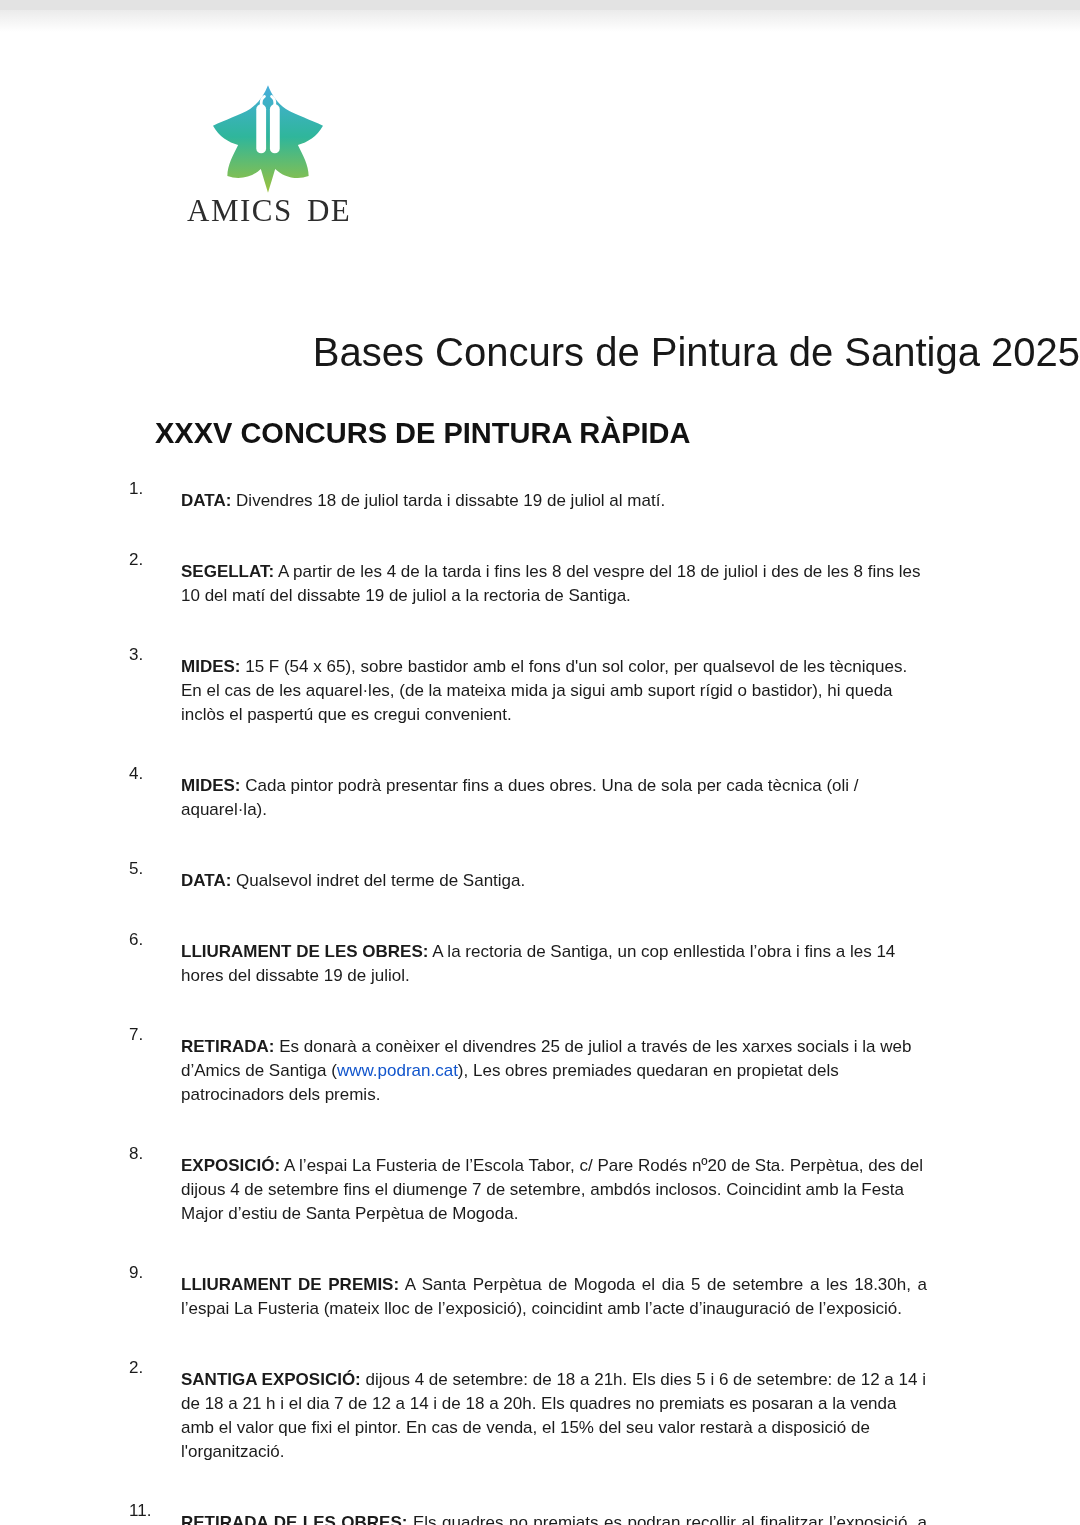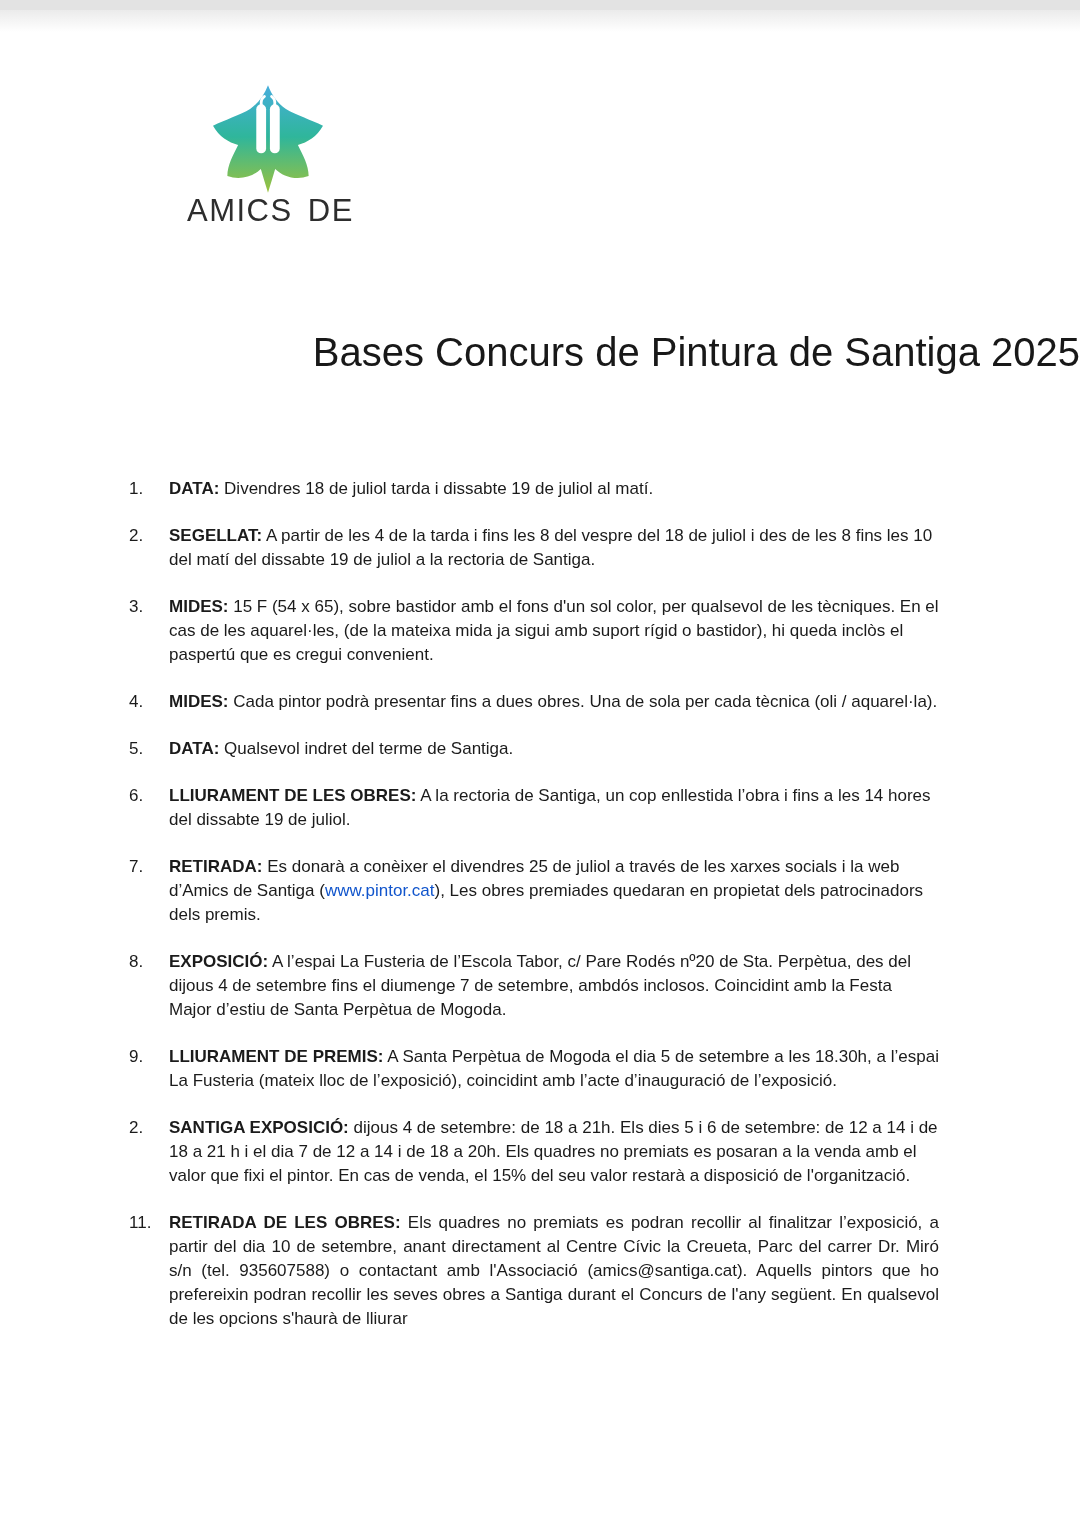--- a/index.html
+++ b/index.html
@@ -19,21 +19,21 @@
   }
   .topshadow {
     position: absolute; top: 10px; left: 0; right: 0; height: 22px;
     background: linear-gradient(#ebebeb, #ffffff);
   }
 
   .logo { position: absolute; left: 150px; top: 80px; width: 230px; }
   .leaf { position: absolute; left: 54px; top: 4px; width: 128px; height: 110px; }
   .logotext {
     position: absolute; left: 37px; top: 115px; width: 220px;
-    font-family: Liberation Sans, sans-serif;
+    font-family: Liberation Serif, serif;
     font-size: 31px; line-height: 32px;
     letter-spacing: 1.5px; word-spacing: 5px;
     color: #2d2d2d; white-space: nowrap;
   }
 
   .title {
     position: absolute; top: 329px; left: 0; width: 100%;
     margin: 0; text-align: right;
     font-size: 40px; font-weight: 400; color: #181818;
     line-height: 47px;
@@ -48,21 +48,21 @@
   .items {
     position: absolute; top: 477px; left: 129px; width: 810px;
     margin: 0; padding: 0; list-style: none;
   }
   .item {
     display: flex;
     font-size: 17px; line-height: 24px; color: #1b1b1b;
     margin-bottom: 23px;
   }
   .num { flex: none; width: 40px; }
-  .txt { margin: 0; flex: 1; }
+  .txt { margin: 12px; flex: 1; }
   .txt b { font-weight: 700; }
   .justify { text-align: justify; }
   a.doclink { text-decoration: none; cursor: pointer; }
 </style>
 </head>
 <body>
 
 <div class="page">
 
   <div class="topbar"></div>
@@ -96,20 +96,21 @@
         <path d="M44.5 18 Q43.5 12.5 47 10.5" stroke="#ffffff" stroke-width="2.4" fill="none" stroke-linecap="round"></path>
         <path d="M55.5 18 Q56.5 12.5 53 10.5" stroke="#ffffff" stroke-width="2.4" fill="none" stroke-linecap="round"></path>
       </g>
     </svg>
     <div class="logotext">
       <div>AMICS DE</div>
     </div>
   </div>
 
   <h1 class="title">Bases Concurs de Pintura de Santiga 2025</h1>
+  <h2 class="subtitle">XXXV CONCURS DE PINTURA RÀPIDA</h2>
 
   <div class="items" id="items">
       <div class="item">
         <span class="num">1.</span>
         <p class="txt"><b>DATA:</b> Divendres 18 de juliol tarda i dissabte 19 de juliol al matí.</p>
       </div>
       <div class="item">
         <span class="num">2.</span>
         <p class="txt"><b>SEGELLAT:</b> A partir de les 4 de la tarda i fins les 8 del vespre del 18 de juliol i des de les 8 fins les 10 del matí del dissabte 19 de juliol a la rectoria de Santiga.</p>
       </div>
@@ -124,21 +125,21 @@
       <div class="item">
         <span class="num">5.</span>
         <p class="txt"><b>DATA:</b> Qualsevol indret del terme de Santiga.</p>
       </div>
       <div class="item">
         <span class="num">6.</span>
         <p class="txt"><b>LLIURAMENT DE LES OBRES:</b> A la rectoria de Santiga, un cop enllestida l’obra i fins a les 14 hores del dissabte 19 de juliol.</p>
       </div>
       <div class="item">
         <span class="num">7.</span>
-        <p class="txt"><b>RETIRADA:</b> Es donarà a conèixer el divendres 25 de juliol a través de les xarxes socials i la web d’Amics de Santiga (<a class="doclink" style="color: rgb(17, 85, 204);">www.pintor.cat</a>), Les obres premiades quedaran en propietat dels patrocinadors dels premis.</p>
+        <p class="txt"><b>RETIRADA:</b> Es donarà a conèixer el divendres 25 de juliol a través de les xarxes socials i la web d’Amics de Santiga (<a class="doclink" style="color: rgb(17, 85, 204);">www.podran.cat</a>), Les obres premiades quedaran en propietat dels patrocinadors dels premis.</p>
       </div>
       <div class="item">
         <span class="num">8.</span>
         <p class="txt"><b>EXPOSICIÓ:</b> A l’espai La Fusteria de l’Escola Tabor, c/ Pare Rodés nº20 de Sta. Perpètua, des del dijous 4 de setembre fins el diumenge 7 de setembre, ambdós inclosos. Coincidint amb la Festa Major d’estiu de Santa Perpètua de Mogoda.</p>
       </div>
       <div class="item">
         <span class="num">9.</span>
         <p class="txt justify"><b>LLIURAMENT DE PREMIS:</b> A Santa Perpètua de Mogoda el dia 5 de setembre a les 18.30h, a l’espai La Fusteria (mateix lloc de l’exposició), coincidint amb l’acte d’inauguració de l’exposició.</p>
       </div>
       <div class="item">

